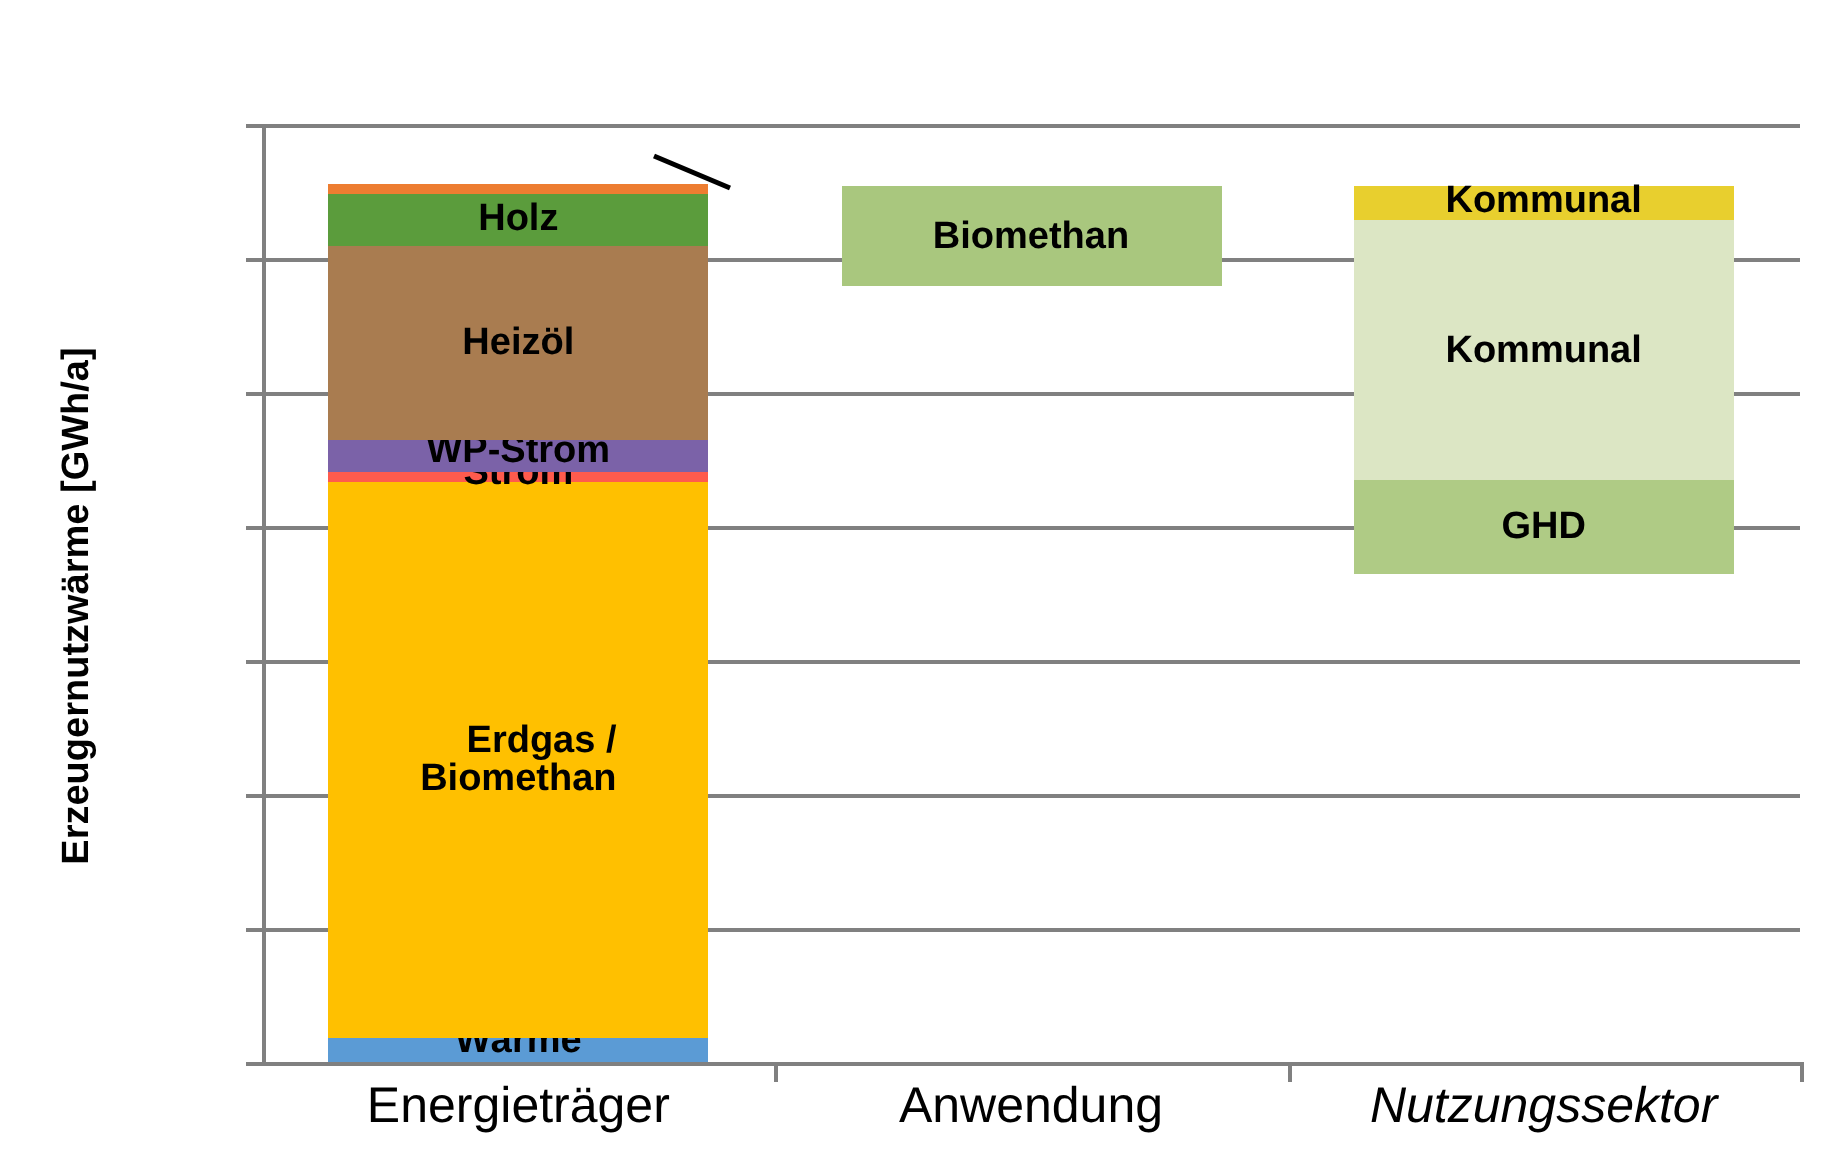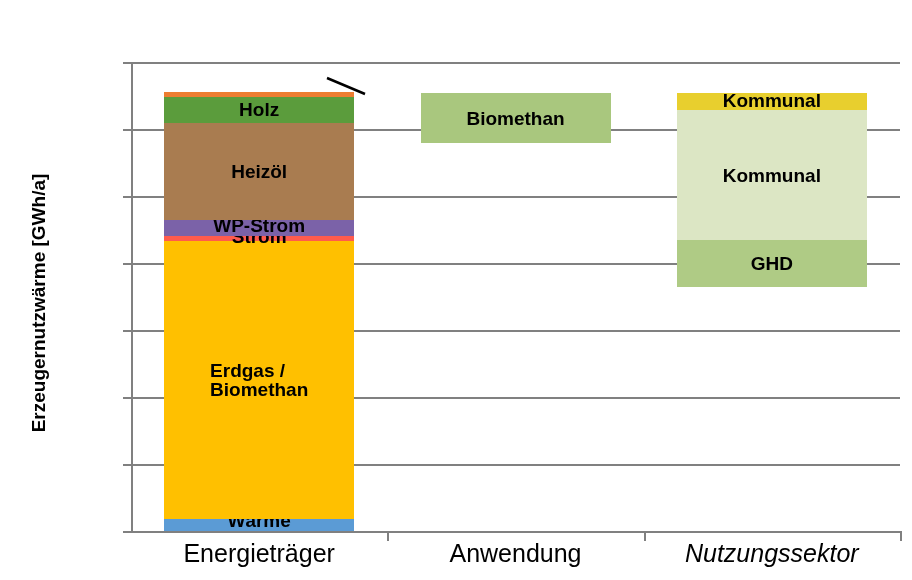--- a/index.html
+++ b/index.html
@@ -124,21 +124,21 @@
         <div class="tick-mark" style="top: 335px;"></div>
         <div class="tick-mark" style="top: 402px;"></div>
         <div class="tick-mark" style="top: 469px;"></div>
       </div>
     <div id="bars-layer">
         <div class="bar" style="left: 33.1667px; width: 190px; height: 439.52px;">
           <div class="seg" style="background: rgb(91, 155, 213); height: 25px; bottom: 0px;">
             <span class="seg-label" style="text-align: center; position: relative; top: 2px;">Wärme</span>
           </div>
           <div class="seg" style="background: rgb(255, 192, 0); height: 278.05px; bottom: 12.06px;">
-            <span class="seg-label" style="text-align: left;">Erdgas /<br>Biomethan</span>
+            <span class="seg-label" style="text-align: right;">Erdgas /<br>Biomethan</span>
           </div>
           <div class="seg" style="background: rgb(255, 91, 77); height: 5.025px; bottom: 290.11px;">
             <span class="seg-label" style="text-align: center; position: relative; top: -2px;">Strom</span>
           </div>
           <div class="seg" style="background: rgb(123, 98, 168); height: 16.08px; bottom: 295.135px;">
             <span class="seg-label" style="text-align: center; position: relative; top: -2px;">WP-Strom</span>
           </div>
           <div class="seg" style="background: rgb(169, 124, 80); height: 97.15px; bottom: 311.215px;">
             <span class="seg-label" style="text-align: left;">Heizöl</span>
           </div>

